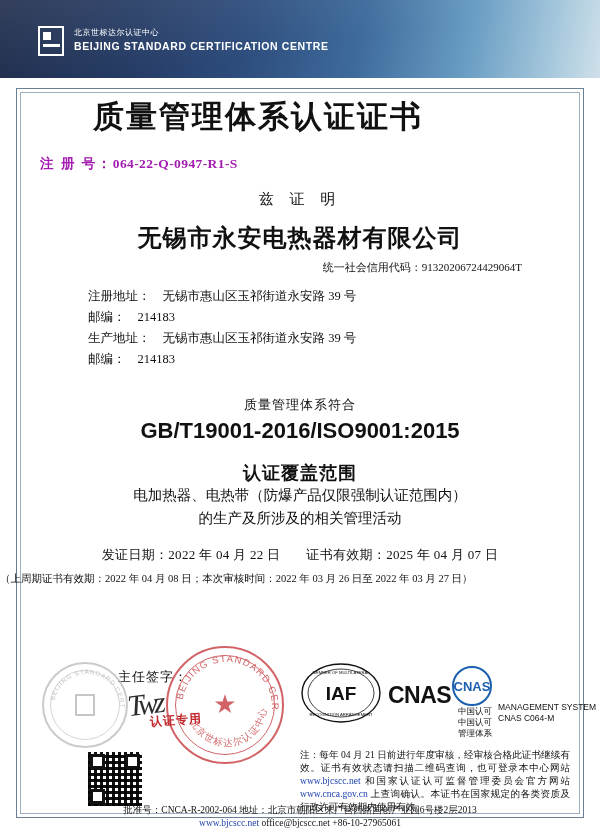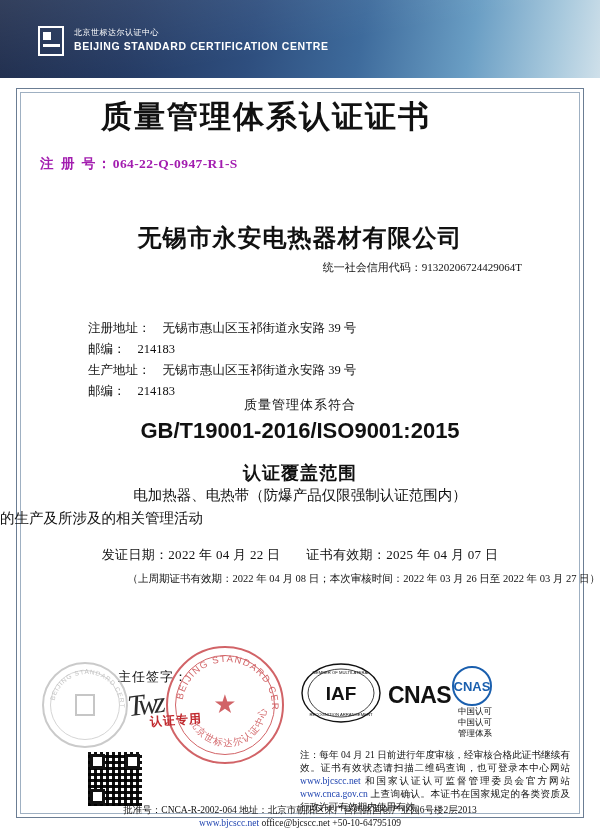--- a/index.html
+++ b/index.html
@@ -90,21 +90,20 @@
   
   .doc-title {
     position: absolute;
     left: 0; top: 96px;
     width: 516px;
     text-align: center;
     font-size: 31px;
     font-weight: bold;
     letter-spacing: 2px;
     color: #111111;
-    padding-left: 8px;
   }
   .reg-no {
     position: absolute;
     left: 0; top: 155px;
     width: 600px;
     text-align: left;
     font-size: 13.5px;
     font-weight: bold;
     color: #a21caf;
     letter-spacing: 0.4px;
@@ -141,21 +140,20 @@
     color: #111111;
   }
   
   .addr-block {
     position: absolute;
     left: 88px; top: 286px;
     width: 430px;
     font-size: 12.5px;
     color: #111111;
     line-height: 21px;
-    margin-top: 32px;
   }
   .addr-row { white-space: nowrap; }
   .addr-row .k { display: inline-block; }
   .addr-row .v { display: inline-block; padding-left: 12px; }
   
   .std-caption {
     position: absolute;
     left: 0; top: 396px;
     width: 600px;
     text-align: center;
@@ -189,40 +187,40 @@
     left: 0; top: 486px;
     width: 600px;
     text-align: center;
     font-size: 14.5px;
     color: #111111;
   }
   .scope-line2 {
     position: absolute;
     left: 0; top: 509px;
     width: 600px;
-    text-align: left;
+    text-align: center;
     font-size: 14.5px;
     color: #111111;
   }
   
   .dates-main {
     position: absolute;
     left: 0; top: 546px;
     width: 600px;
     text-align: center;
     font-size: 13px;
     color: #111111;
     letter-spacing: 0.3px;
   }
   .dates-main .gap { display: inline-block; width: 26px; }
   .dates-sub {
     position: absolute;
     left: 0; top: 572px;
     width: 600px;
-    text-align: right;
+    text-align: left;
     font-size: 10.5px;
     color: #111111;
   }
   
   .sig-label {
     position: absolute;
     left: 118px; top: 668px;
     font-size: 13px;
     color: #111111;
     letter-spacing: 1px;
@@ -427,20 +425,21 @@
 
   <div class="frame-outer"></div>
   <div class="frame-inner"></div>
 
   <div class="doc-title">质量管理体系认证证书</div>
 
   <div class="reg-no">
     <span class="label">注 册 号：</span><span>064-22-Q-0947-R1-S</span>
   </div>
 
+  <div class="hereby">兹 证 明</div>
 
   <div class="company">无锡市永安电热器材有限公司</div>
 
   <div class="credit-code">
     <span>统一社会信用代码：</span><span>91320206724429064T</span>
   </div>
 
   <div class="addr-block">
     <div class="addr-row">
       <span class="k">注册地址：</span><span class="v">无锡市惠山区玉祁街道永安路 39 号</span>
@@ -511,23 +510,27 @@
   <div class="cnas-word">CNAS</div>
 
   <div class="cn-badge">
     <div class="cn-badge-inner">CNAS</div>
   </div>
   <div class="cn-badge-txt">
     <div>中国认可</div>
     <div>中国认可</div>
     <div>管理体系</div>
   </div>
+  <div class="cnas-lines">
+    <div>MANAGEMENT SYSTEM</div>
+    <div>CNAS C064-M</div>
+  </div>
 
   <div class="notes">
     <span>注：每年 04 月 21 日前进行年度审核，经审核合格此证书继续有效。证书有效状态请扫描二维码查询，也可登录本中心网站 </span><span class="blue">www.bjcscc.net</span><span> 和国家认证认可监督管理委员会官方网站 </span><span class="blue">www.cnca.gov.cn</span><span> 上查询确认。本证书在国家规定的各类资质及行政许可有效期内使用有效。</span>
   </div>
 
   <div class="footer1">批准号：CNCA-R-2002-064  地址：北京市朝阳区来广营西路国创产业园6号楼2层2013</div>
   <div class="footer2">
-    <span class="blue">www.bjcscc.net</span><span>  office@bjcscc.net  +50-10-64795109</span>
+    <span class="blue">www.bjcscc.net</span><span>  office@bjcscc.net  +86-10-27965061</span>
   </div>
 
 </div>
 
 </body></html>

